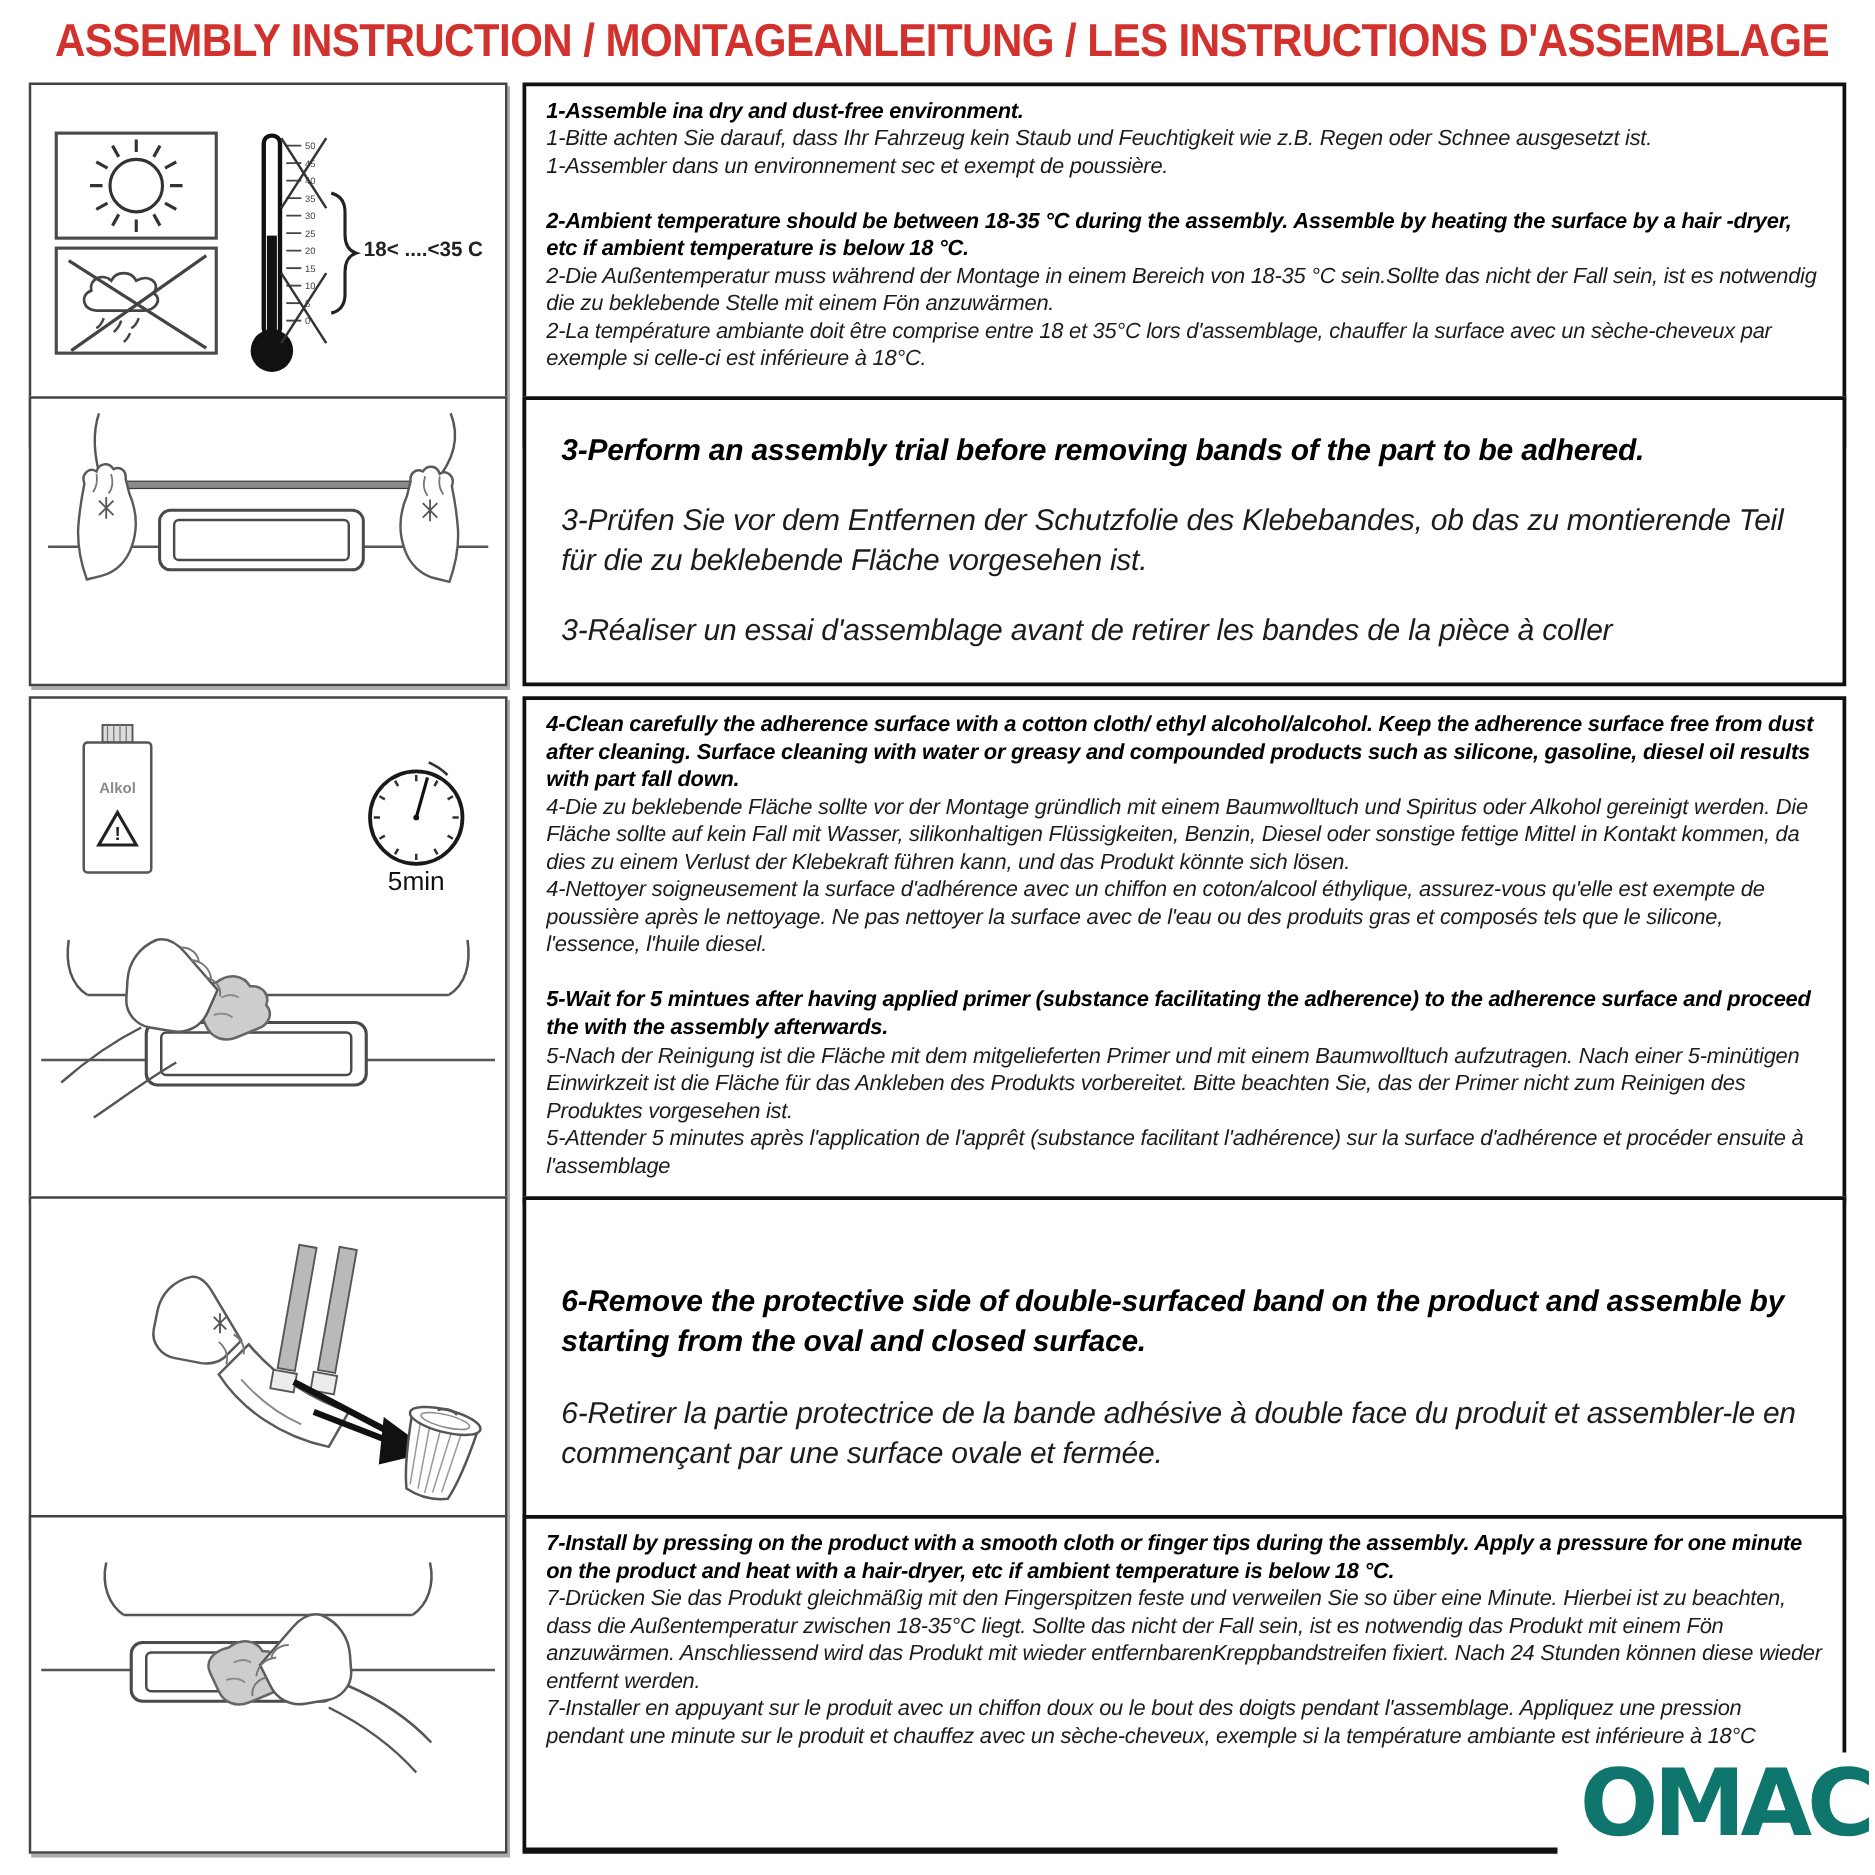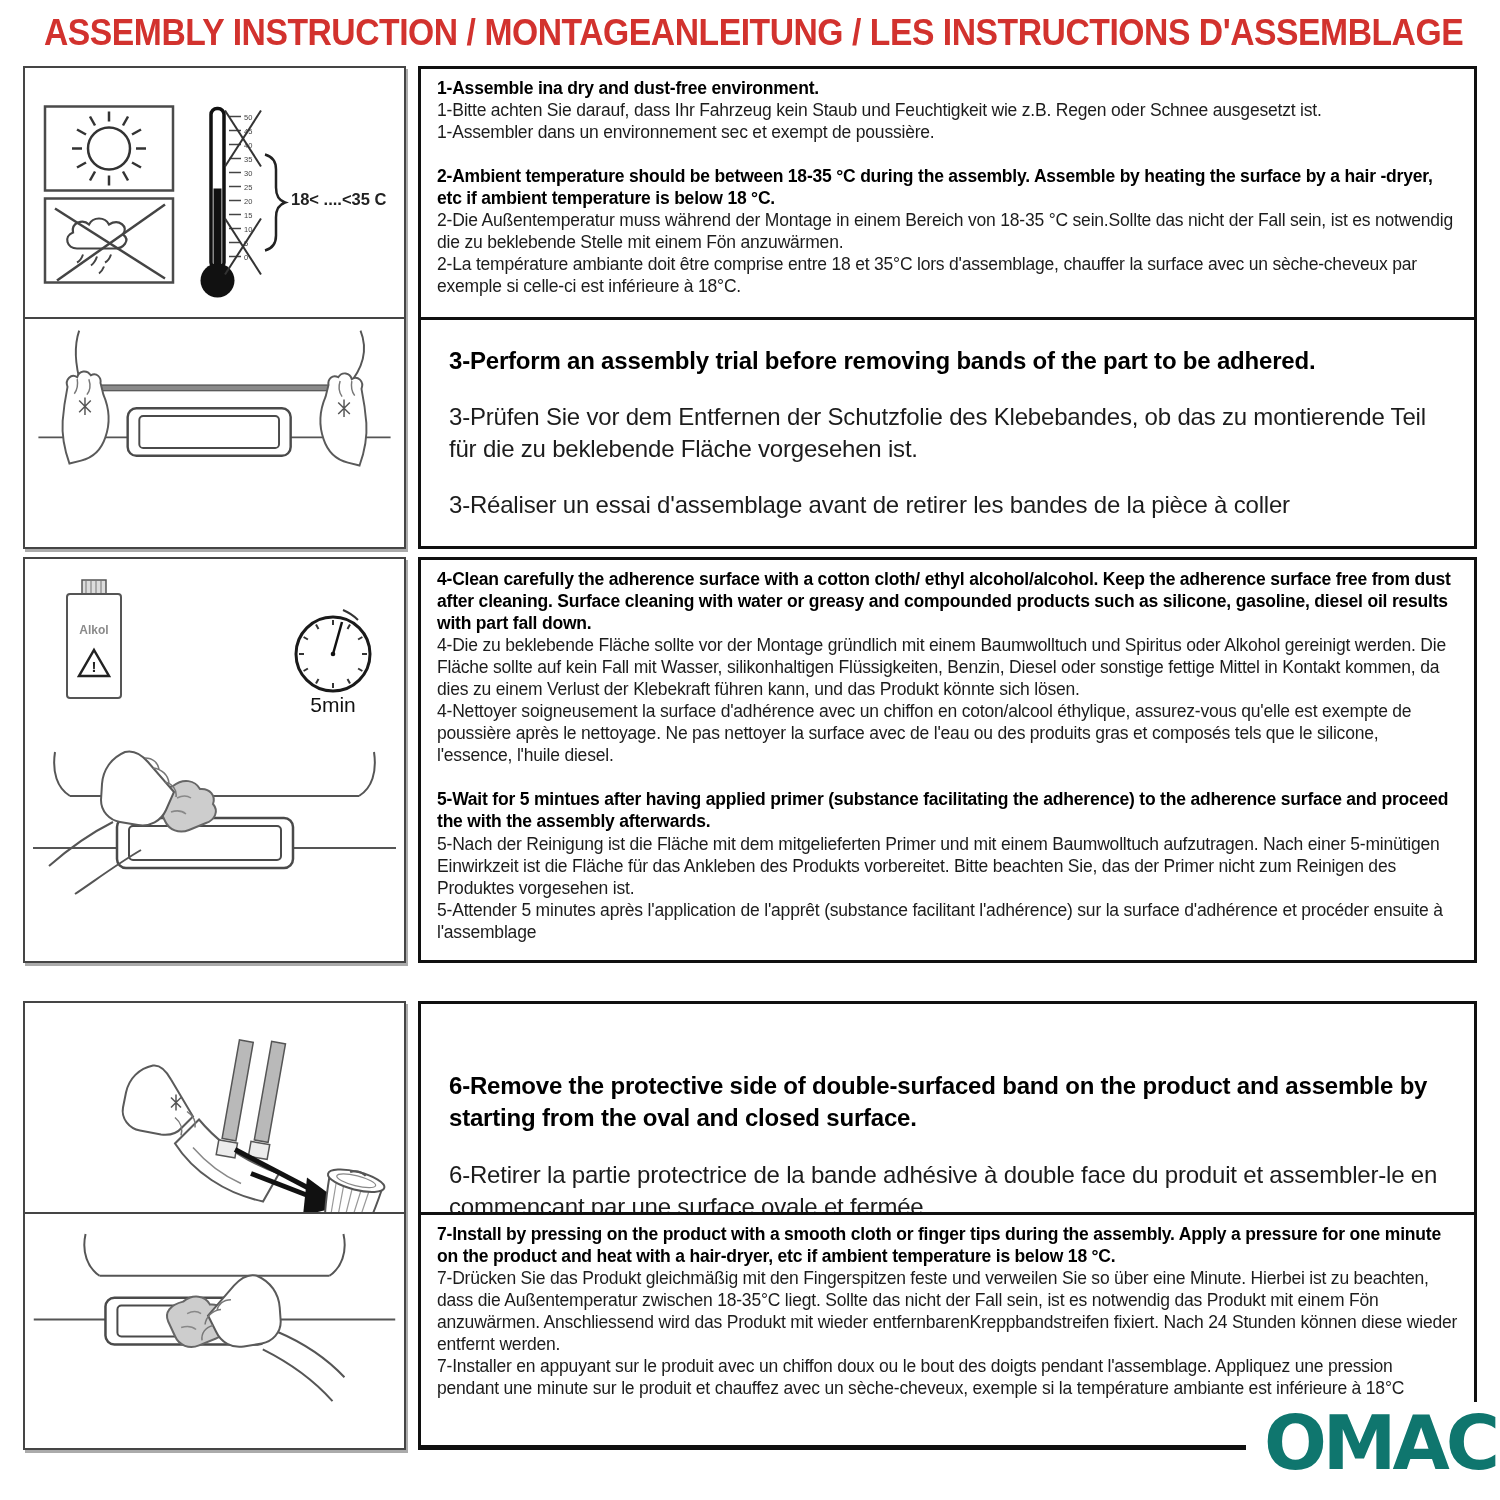--- a/index.html
+++ b/index.html
@@ -5,26 +5,26 @@
   html,body{margin:0;padding:0;background:#fff;}
   .page{position:relative;width:1500px;height:1500px;background:#fff;overflow:hidden;
         font-family:"Liberation Sans",sans-serif;color:#1c1c1c;}
   .title{position:absolute;left:44px;top:12px;margin:0;font-size:37px;font-weight:bold;
          color:#d2322e;white-space:nowrap;letter-spacing:-0.5px;
          transform:scaleX(0.91);transform-origin:left top;}
   .row{position:absolute;left:23px;width:1454px;display:flex;gap:12px;align-items:stretch;}
   #row1{top:66px;height:292px;}
   #row2{top:317px;height:232px;}
   #row3{top:557px;height:406px;}
-  #row4{top:1001px;height:291px;}
-  #row5{top:1212px;height:238px;}
+  #row4{top:957px;height:291px;}
+  #row5{top:1212px;height:271px;}
   .imgbox{flex:0 0 383px;width:383px;border:2px solid #454545;box-shadow:2px 3px 0 #ababab;
           background:#fff;box-sizing:border-box;display:flex;align-items:center;justify-content:center;overflow:hidden;}
   .imgbox svg{width:100%;height:100%;display:block;}
-  .textbox{flex:1;border:3px solid #101010;box-sizing:border-box;padding:8px 16px;background:#fff;overflow:hidden;}
+  .textbox{flex:1;border:3px solid #101010;box-sizing:border-box;padding:8px 16px;background:#fff;overflow:hidden;font-style:italic;}
   .textbox.centered{display:flex;flex-direction:column;justify-content:center;}
   #row5 .textbox{border-bottom-width:5px;}
   .small p{font-size:17.5px;line-height:1.26;margin:0;letter-spacing:-0.2px;}
   .big p{font-size:24px;line-height:1.34;margin:12px;letter-spacing:-0.2px;}
   p.b{font-weight:bold;color:#000;}
   p.gap{margin-top:22px;}
   .logo{position:absolute;top:1402px;right:4px;z-index:5;background:#fff;padding:4px 0 10px 18px;
         font-family:"DejaVu Sans",sans-serif;font-weight:bold;font-size:74px;line-height:1;letter-spacing:-4px;}
   .logo .lb{color:#0f766e;}
   .logo .lr{color:#0f766e;}

